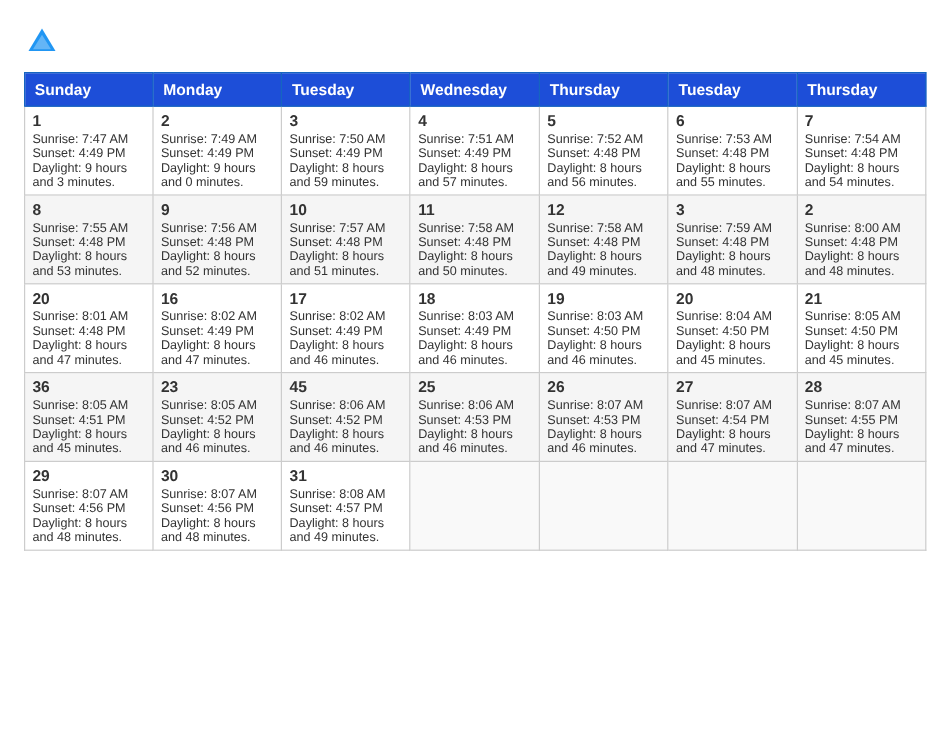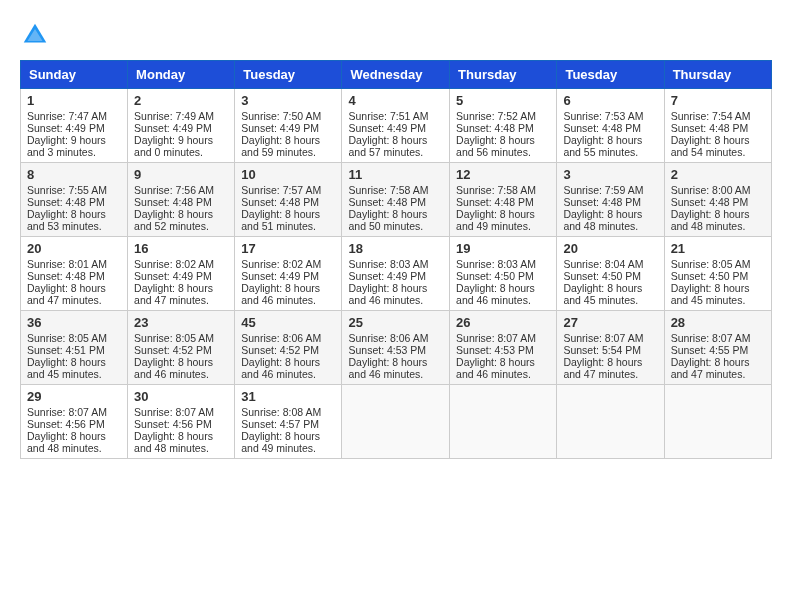--- a/index.html
+++ b/index.html
@@ -141,21 +141,21 @@
         <td><span class="day-num">19</span><span>Sunrise: 8:03 AM</span><br><span>Sunset: 4:50 PM</span><br><span>Daylight: 8 hours and 46 minutes.</span></td>
         <td><span class="day-num">20</span><span>Sunrise: 8:04 AM</span><br><span>Sunset: 4:50 PM</span><br><span>Daylight: 8 hours and 45 minutes.</span></td>
         <td><span class="day-num">21</span><span>Sunrise: 8:05 AM</span><br><span>Sunset: 4:50 PM</span><br><span>Daylight: 8 hours and 45 minutes.</span></td>
       </tr>
       <tr>
         <td><span class="day-num">36</span><span>Sunrise: 8:05 AM</span><br><span>Sunset: 4:51 PM</span><br><span>Daylight: 8 hours and 45 minutes.</span></td>
         <td><span class="day-num">23</span><span>Sunrise: 8:05 AM</span><br><span>Sunset: 4:52 PM</span><br><span>Daylight: 8 hours and 46 minutes.</span></td>
         <td><span class="day-num">45</span><span>Sunrise: 8:06 AM</span><br><span>Sunset: 4:52 PM</span><br><span>Daylight: 8 hours and 46 minutes.</span></td>
         <td><span class="day-num">25</span><span>Sunrise: 8:06 AM</span><br><span>Sunset: 4:53 PM</span><br><span>Daylight: 8 hours and 46 minutes.</span></td>
         <td><span class="day-num">26</span><span>Sunrise: 8:07 AM</span><br><span>Sunset: 4:53 PM</span><br><span>Daylight: 8 hours and 46 minutes.</span></td>
-        <td><span class="day-num">27</span><span>Sunrise: 8:07 AM</span><br><span>Sunset: 5:54 PM</span><br><span>Daylight: 8 hours and 47 minutes.</span></td>
+        <td><span class="day-num">27</span><span>Sunrise: 8:07 AM</span><br><span>Sunset: 4:54 PM</span><br><span>Daylight: 8 hours and 47 minutes.</span></td>
         <td><span class="day-num">28</span><span>Sunrise: 8:07 AM</span><br><span>Sunset: 4:55 PM</span><br><span>Daylight: 8 hours and 47 minutes.</span></td>
       </tr>
       <tr>
         <td><span class="day-num">29</span><span>Sunrise: 8:07 AM</span><br><span>Sunset: 4:56 PM</span><br><span>Daylight: 8 hours and 48 minutes.</span></td>
         <td><span class="day-num">30</span><span>Sunrise: 8:07 AM</span><br><span>Sunset: 4:56 PM</span><br><span>Daylight: 8 hours and 48 minutes.</span></td>
         <td><span class="day-num">31</span><span>Sunrise: 8:08 AM</span><br><span>Sunset: 4:57 PM</span><br><span>Daylight: 8 hours and 49 minutes.</span></td>
         <td class="empty-cell"></td>
         <td class="empty-cell"></td>
         <td class="empty-cell"></td>
         <td class="empty-cell"></td>

